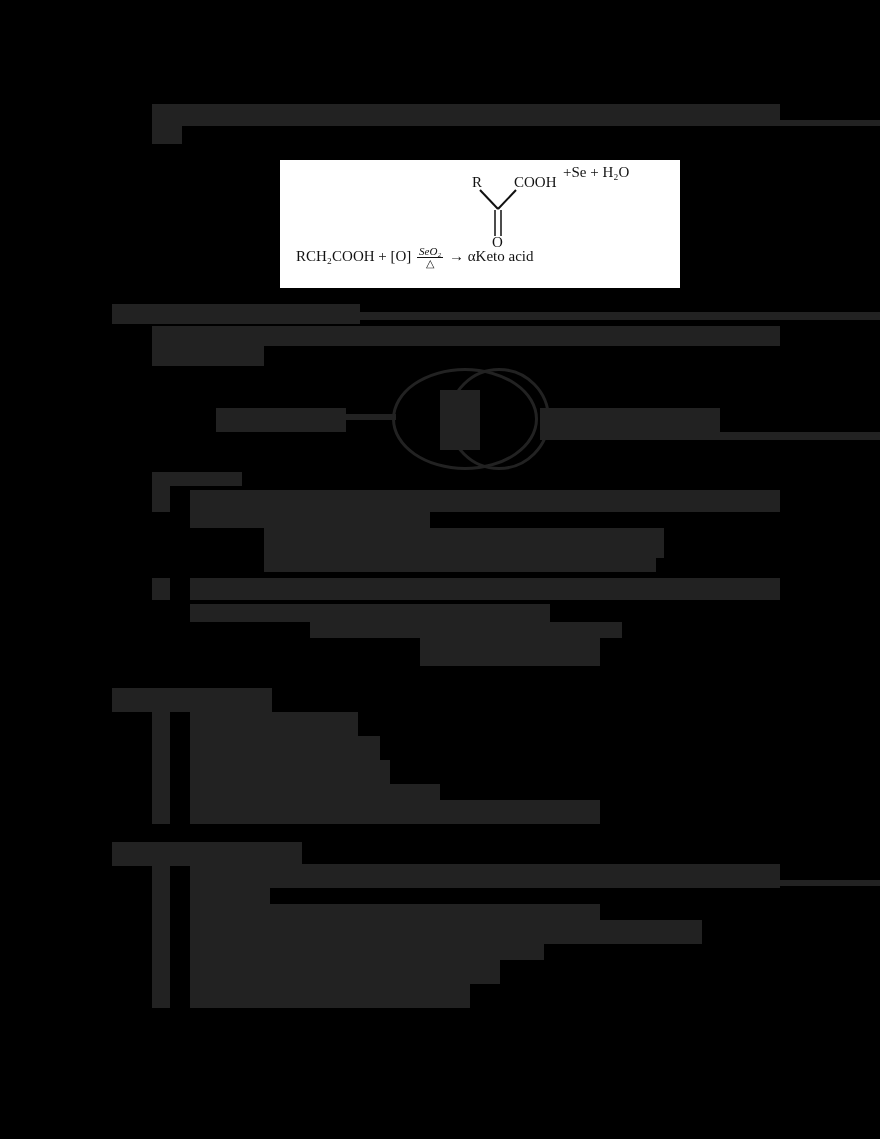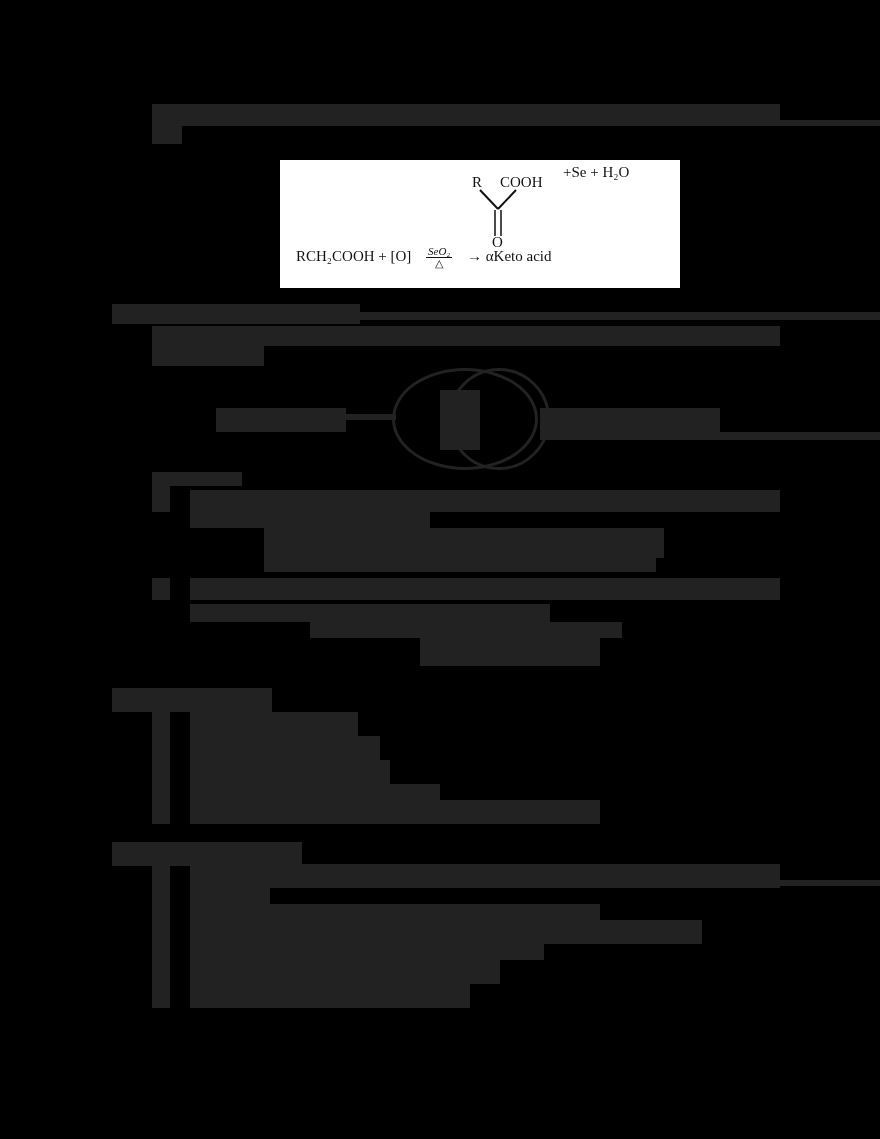--- a/index.html
+++ b/index.html
@@ -1,41 +1,41 @@
 <!DOCTYPE html>
 <html><head>
 <meta charset="utf-8">
 <style>
   html,body{margin:0;padding:0;background:#000;}
   body{width:880px;height:1139px;position:relative;overflow:hidden;font-family:"DejaVu Serif",serif;}
   .blk{position:absolute;background:#222;}
   .eqbox{position:absolute;left:280px;top:160px;width:400px;height:128px;background:#fff;color:#111;font-family:"Liberation Serif",serif;font-size:15px;}
   .eqbox .lbl{position:absolute;white-space:nowrap;}
   .eqbox svg{position:absolute;left:0;top:0;}
-  .frac{display:inline-block;vertical-align:middle;text-align:center;font-size:11px;line-height:11px;margin:0 11px;}
+  .frac{display:inline-block;vertical-align:middle;text-align:center;font-size:11px;line-height:11px;margin:0 2px;}
   .frac .num{display:block;border-bottom:1px solid #111;padding:0 2px;font-style:italic;}
   .frac .den{display:block;}
   .circle{position:absolute;border:3px solid #222;border-radius:50%;}
 </style>
 </head>
 <body>
 
 <div class="blk" style="left:152px;top:104px;width:628px;height:22px;"></div>
 <div class="blk" style="left:780px;top:120px;width:100px;height:6px;"></div>
 <div class="blk" style="left:152px;top:126px;width:30px;height:18px;"></div>
 
 <div class="eqbox">
   <svg width="400" height="128">
     <line x1="200" y1="30" x2="218" y2="49" stroke="#111" stroke-width="2"></line>
     <line x1="218" y1="49" x2="236" y2="30" stroke="#111" stroke-width="2"></line>
     <line x1="215" y1="50" x2="215" y2="76" stroke="#111" stroke-width="1.5"></line>
     <line x1="221" y1="50" x2="221" y2="76" stroke="#111" stroke-width="1.5"></line>
   </svg>
   <span class="lbl" style="left:192px;top:14px;">R</span>
-  <span class="lbl" style="left:220px;top:14px;">COOH</span>
+  <span class="lbl" style="left:234px;top:14px;">COOH</span>
   <span class="lbl" style="left:283px;top:4px;">+Se + H₂O</span>
   <span class="lbl" style="left:212px;top:74px;">O</span>
   <div class="lbl" style="left:16px;top:86px;">
     <span>RCH₂COOH + [O]</span>
     <span class="frac">
       <span class="num">SeO₂</span>
       <span class="den">△</span>
     </span>
     <span>→</span>
     <span>αKeto acid</span>

